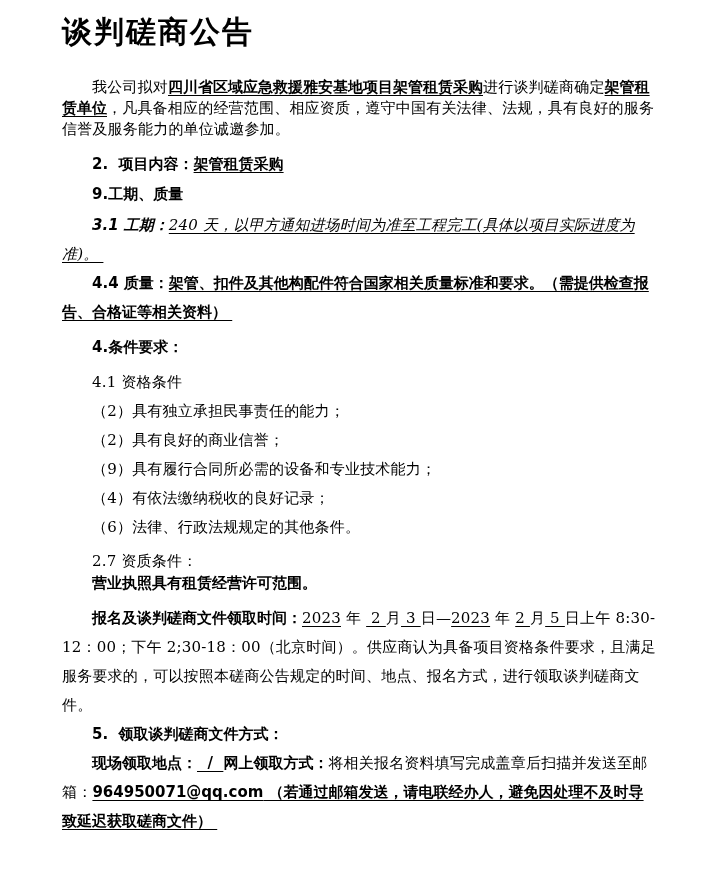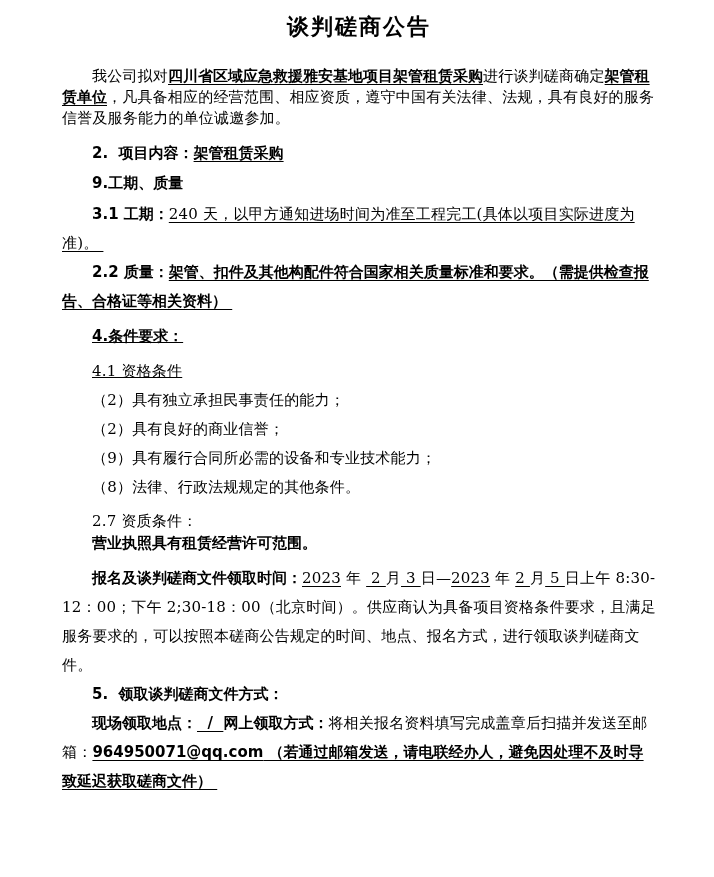--- a/index.html
+++ b/index.html
@@ -17,39 +17,39 @@
   }
   .page {
     box-sizing: border-box;
     width: 714px;
     min-height: 877px;
     padding: 10px 58px 14px 62px;
     background: #ffffff;
   }
   h1.doc-title {
     margin: 2px 0 24px 0;
-    text-align: center;
-    font-size: 22px;
+    text-align: left;
+    font-size: 30px;
     font-weight: bold;
     letter-spacing: 2px;
     font-family: Liberation Sans, sans-serif;
   }
   p {
     margin: 0;
     white-space: pre-wrap;
   }
   .indent { text-indent: 2em; }
   .lh21 { line-height: 21px; }
   .lh22 { line-height: 22px; }
   .lh25 { line-height: 25px; }
   .lh29 { line-height: 29px; }
   .mb12 { margin-bottom: 12px; }
-  .mt4  { margin-top: 4px; }
+  .mt4  { margin-top: 4px; font-style: italic; }
   .mt5  { margin-top: 5px; }
-  .mt6  { margin-top: 6px; text-decoration: underline; }
+  .mt6  { margin-top: 6px; }
   .mt8  { margin-top: 8px; }
   .mt10 { margin-top: 10px; }
   
   .hei {
     font-family: "DejaVu Sans", "Liberation Sans", sans-serif;
     font-weight: bold;
     letter-spacing: 0;
   }
   .u {
     text-decoration: underline;
@@ -65,31 +65,32 @@
 
   <p class="indent lh21 mb12"><span>我公司拟对</span><span class="hei u">四川省区域应急救援雅安基地项目架管租赁采购</span><span>进行谈判磋商确定</span><span class="hei u">架管租赁单位</span><span>，凡具备相应的经营范围、相应资质，遵守中国有关法律、法规，具有良好的服务信誉及服务能力的单位诚邀参加。</span></p>
 
 
   <p class="indent lh25"><span class="hei">2.  项目内容：</span><span class="hei u">架管租赁采购</span></p>
 
   <p class="indent lh25 mt5"><span class="hei">9.工期、质量</span></p>
 
   <p class="indent lh29 mt4"><span class="hei">3.1 工期：</span><span class="u">240 天，以甲方通知进场时间为准至工程完工(具体以项目实际进度为准)。 </span></p>
 
-  <p class="indent lh29"><span class="hei">2.2 质量：</span><span class="hei u">架管、扣件及其他构配件符合国家相关质量标准和要求。（需提供检查报告、合格证等相关资料） </span></p>
+  <p class="indent lh29"><span class="hei">4.4 质量：</span><span class="hei u">架管、扣件及其他构配件符合国家相关质量标准和要求。（需提供检查报告、合格证等相关资料） </span></p>
 
   <p class="indent lh29 mt6"><span class="hei">4.条件要求：</span></p>
 
   <p class="indent lh29 mt6"><span>4.1 资格条件</span></p>
 
   <div>
     <p class="indent lh29">（2）具有独立承担民事责任的能力；</p>
     <p class="indent lh29">（2）具有良好的商业信誉；</p>
     <p class="indent lh29">（9）具有履行合同所必需的设备和专业技术能力；</p>
-    <p class="indent lh29">（8）法律、行政法规规定的其他条件。</p>
+    <p class="indent lh29">（4）有依法缴纳税收的良好记录；</p>
+    <p class="indent lh29">（6）法律、行政法规规定的其他条件。</p>
   </div>
 
   <p class="indent lh22 mt8"><span>2.7 资质条件：</span></p>
 
   <p class="indent lh22"><span class="hei">营业执照具有租赁经营许可范围。</span></p>
 
   <p class="indent lh29 mt10"><span class="hei">报名及谈判磋商文件领取时间：</span><span class="u">2023</span><span> 年 </span><span class="u"> 2 </span><span>月</span><span class="u"> 3 </span><span>日—</span><span class="u">2023</span><span> 年 </span><span class="u">2 </span><span>月</span><span class="u"> 5 </span><span>日上午 8:30-12：00；下午 2;30-18：00（北京时间）。供应商认为具备项目资格条件要求，且满足服务要求的，可以按照本磋商公告规定的时间、地点、报名方式，进行领取谈判磋商文件。</span></p>
 
   <p class="indent lh29"><span class="hei">5.  领取谈判磋商文件方式：</span></p>
 

